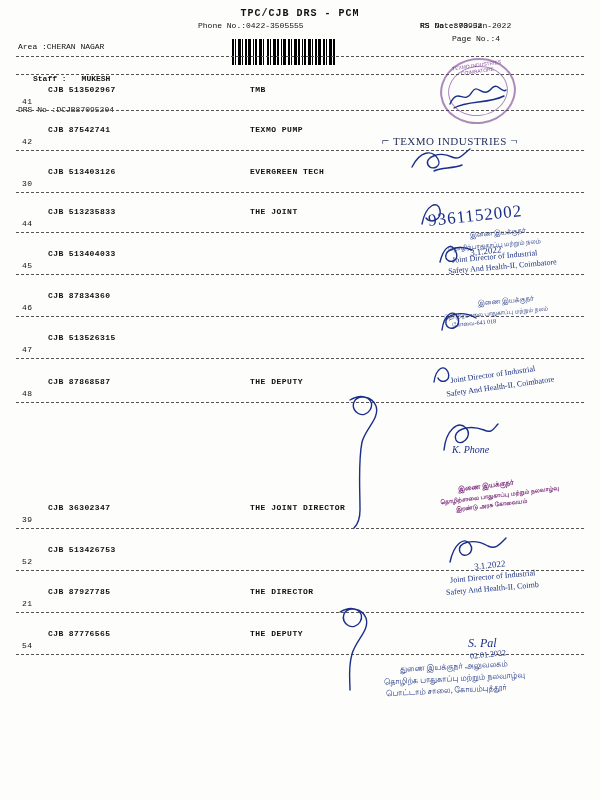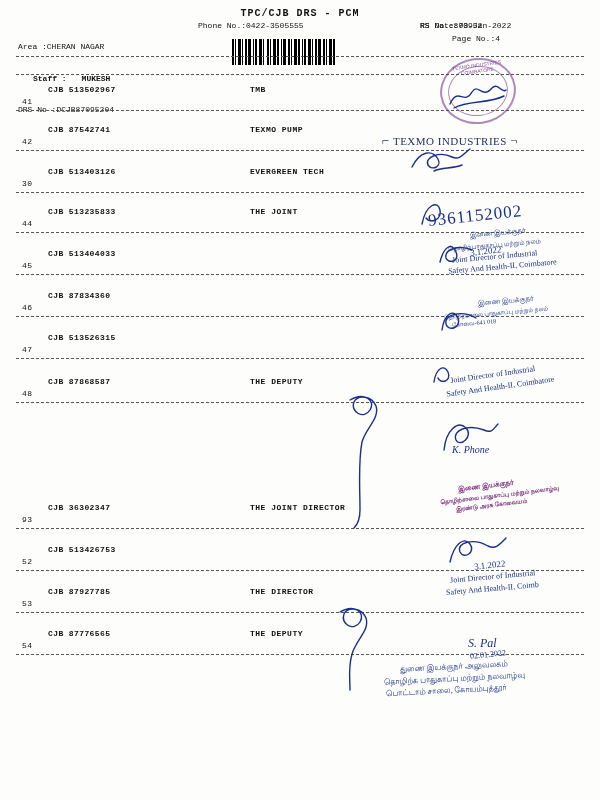--- a/index.html
+++ b/index.html
@@ -340,33 +340,33 @@
     <span class="det"></span>
     <div class="rule-b"></div>
   </div>
   <div class="row" style="top:368px;">
     <span class="sno">48</span>
     <span class="cn">CJB 87868587</span>
     <span class="det">THE DEPUTY</span>
     <div class="rule-b"></div>
   </div>
   <div class="row" style="top:494px;">
-    <span class="sno">93</span>
+    <span class="sno">39</span>
     <span class="cn">CJB 36302347</span>
     <span class="det">THE JOINT DIRECTOR</span>
     <div class="rule-b"></div>
   </div>
   <div class="row" style="top:536px;">
     <span class="sno">52</span>
     <span class="cn">CJB 513426753</span>
     <span class="det"></span>
     <div class="rule-b"></div>
   </div>
   <div class="row" style="top:578px;">
-    <span class="sno">53</span>
+    <span class="sno">21</span>
     <span class="cn">CJB 87927785</span>
     <span class="det">THE DIRECTOR</span>
     <div class="rule-b"></div>
   </div>
   <div class="row" style="top:620px;text-align:right;">
     <span class="sno">54</span>
     <span class="cn">CJB 87776565</span>
     <span class="det">THE DEPUTY</span>
     <div class="rule-b"></div>
   </div>

